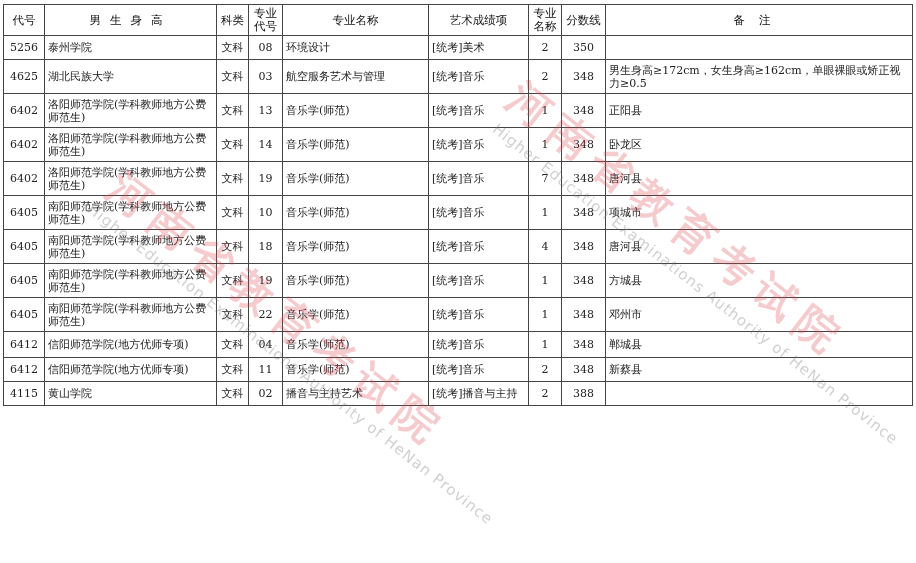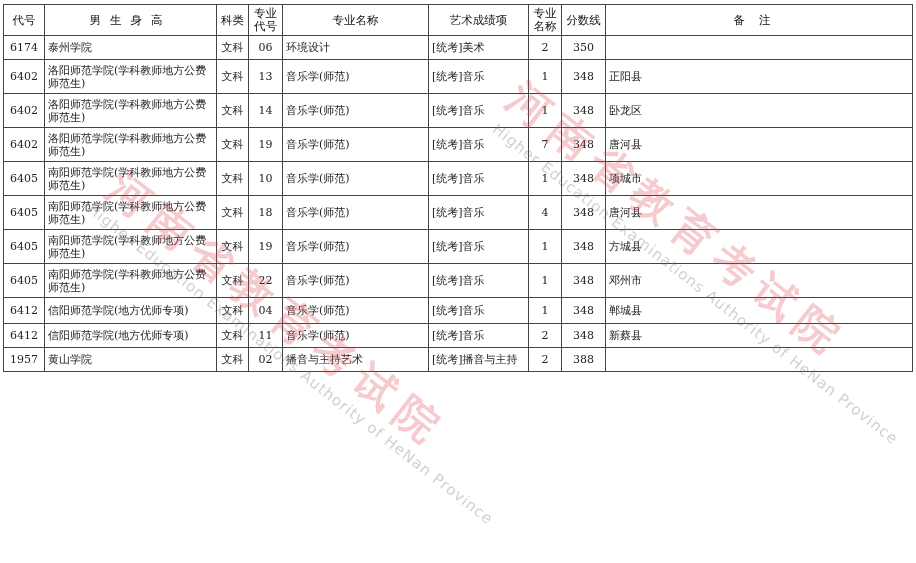--- a/index.html
+++ b/index.html
@@ -87,29 +87,40 @@
         <th>专业名称</th>
         <th>艺术成绩项</th>
         <th>专业名称</th>
         <th>分数线</th>
         <th class="note-spaced">备注</th>
       </tr>
     </thead>
     <tbody id="tbody">
 
     <tr class="h24">
-          <td class="c">6174</td>
+          <td class="c">5256</td>
           <td class="l">泰州学院</td>
           <td class="c">文科</td>
-          <td class="c">06</td>
+          <td class="c">08</td>
           <td class="l">环境设计</td>
           <td class="l">[统考]美术</td>
           <td class="c">2</td>
           <td class="c">350</td>
           <td class="l"></td>
+        </tr>
+        <tr class="h34">
+          <td class="c">4625</td>
+          <td class="l">湖北民族大学</td>
+          <td class="c">文科</td>
+          <td class="c">03</td>
+          <td class="l">航空服务艺术与管理</td>
+          <td class="l">[统考]音乐</td>
+          <td class="c">2</td>
+          <td class="c">348</td>
+          <td class="l">男生身高≥172cm，女生身高≥162cm，单眼裸眼或矫正视力≥0.5</td>
         </tr>
         <tr class="h34">
           <td class="c">6402</td>
           <td class="l">洛阳师范学院(学科教师地方公费师范生)</td>
           <td class="c">文科</td>
           <td class="c">13</td>
           <td class="l">音乐学(师范)</td>
           <td class="l">[统考]音乐</td>
           <td class="c">1</td>
           <td class="c">348</td>
@@ -197,21 +208,21 @@
           <td class="l">信阳师范学院(地方优师专项)</td>
           <td class="c">文科</td>
           <td class="c">11</td>
           <td class="l">音乐学(师范)</td>
           <td class="l">[统考]音乐</td>
           <td class="c">2</td>
           <td class="c">348</td>
           <td class="l">新蔡县</td>
         </tr>
         <tr class="h24">
-          <td class="c">1957</td>
+          <td class="c">4115</td>
           <td class="l">黄山学院</td>
           <td class="c">文科</td>
           <td class="c">02</td>
           <td class="l">播音与主持艺术</td>
           <td class="l">[统考]播音与主持</td>
           <td class="c">2</td>
           <td class="c">388</td>
           <td class="l"></td>
         </tr>
       </tbody>

